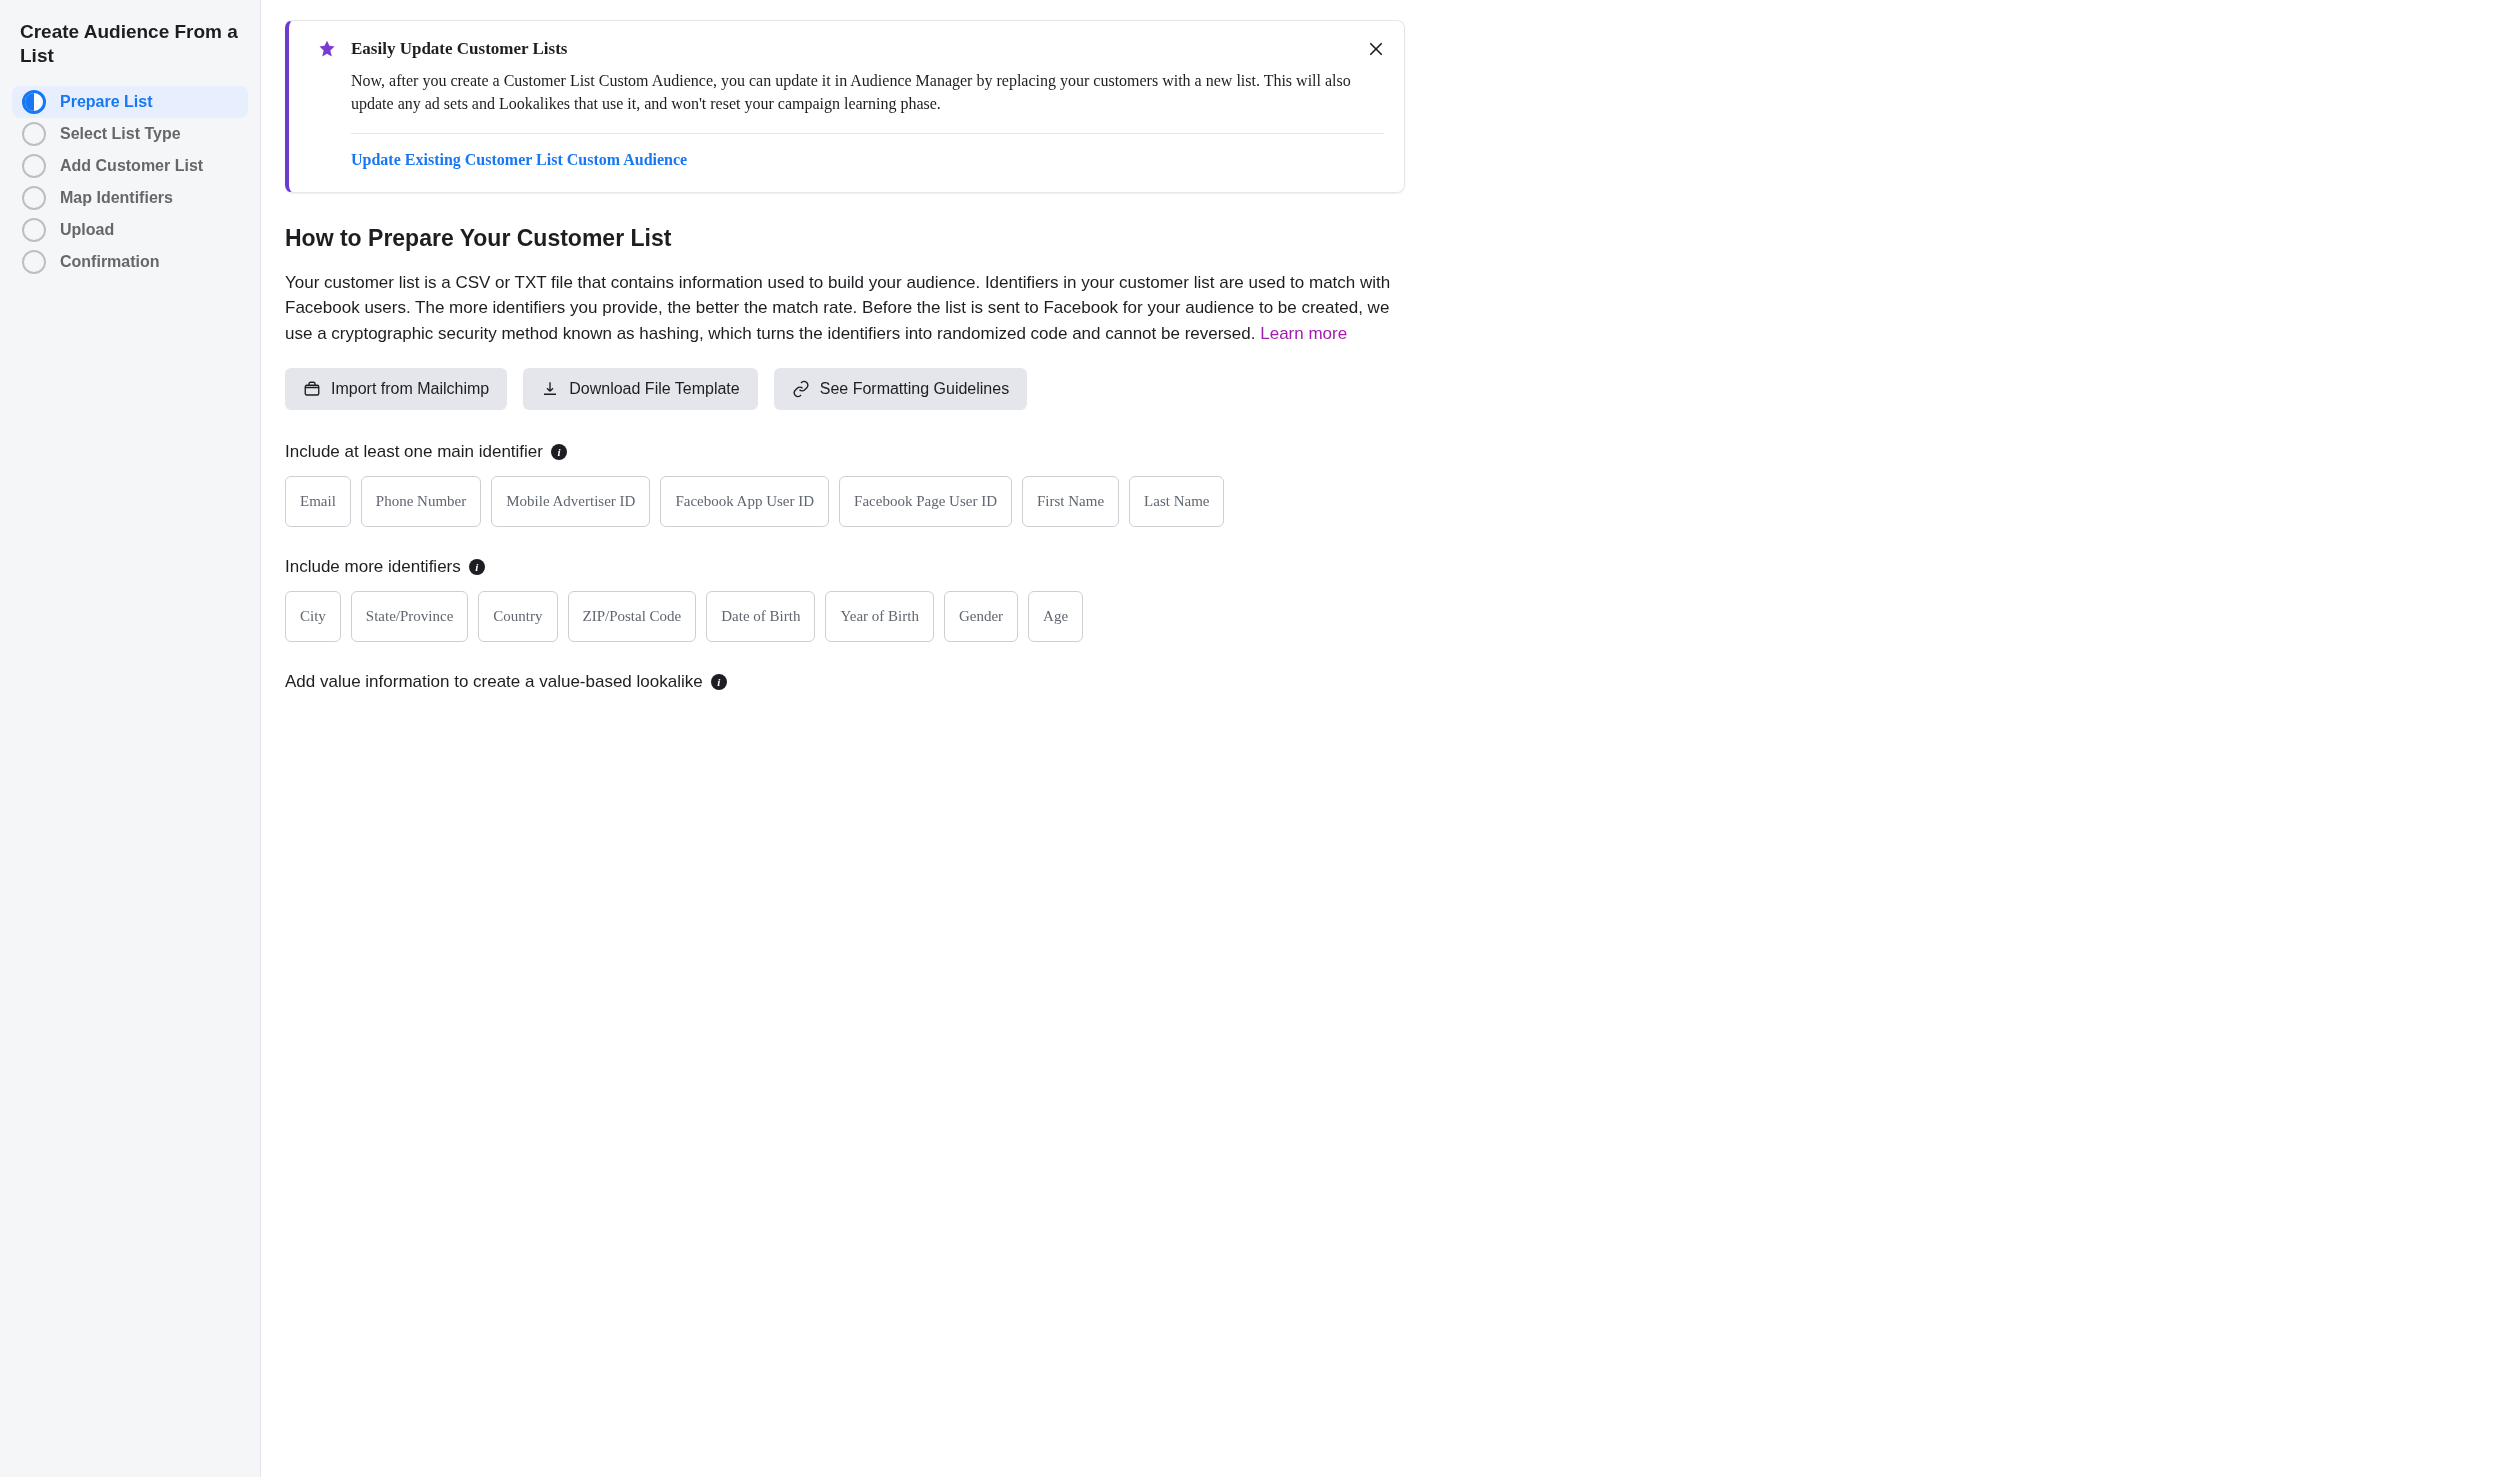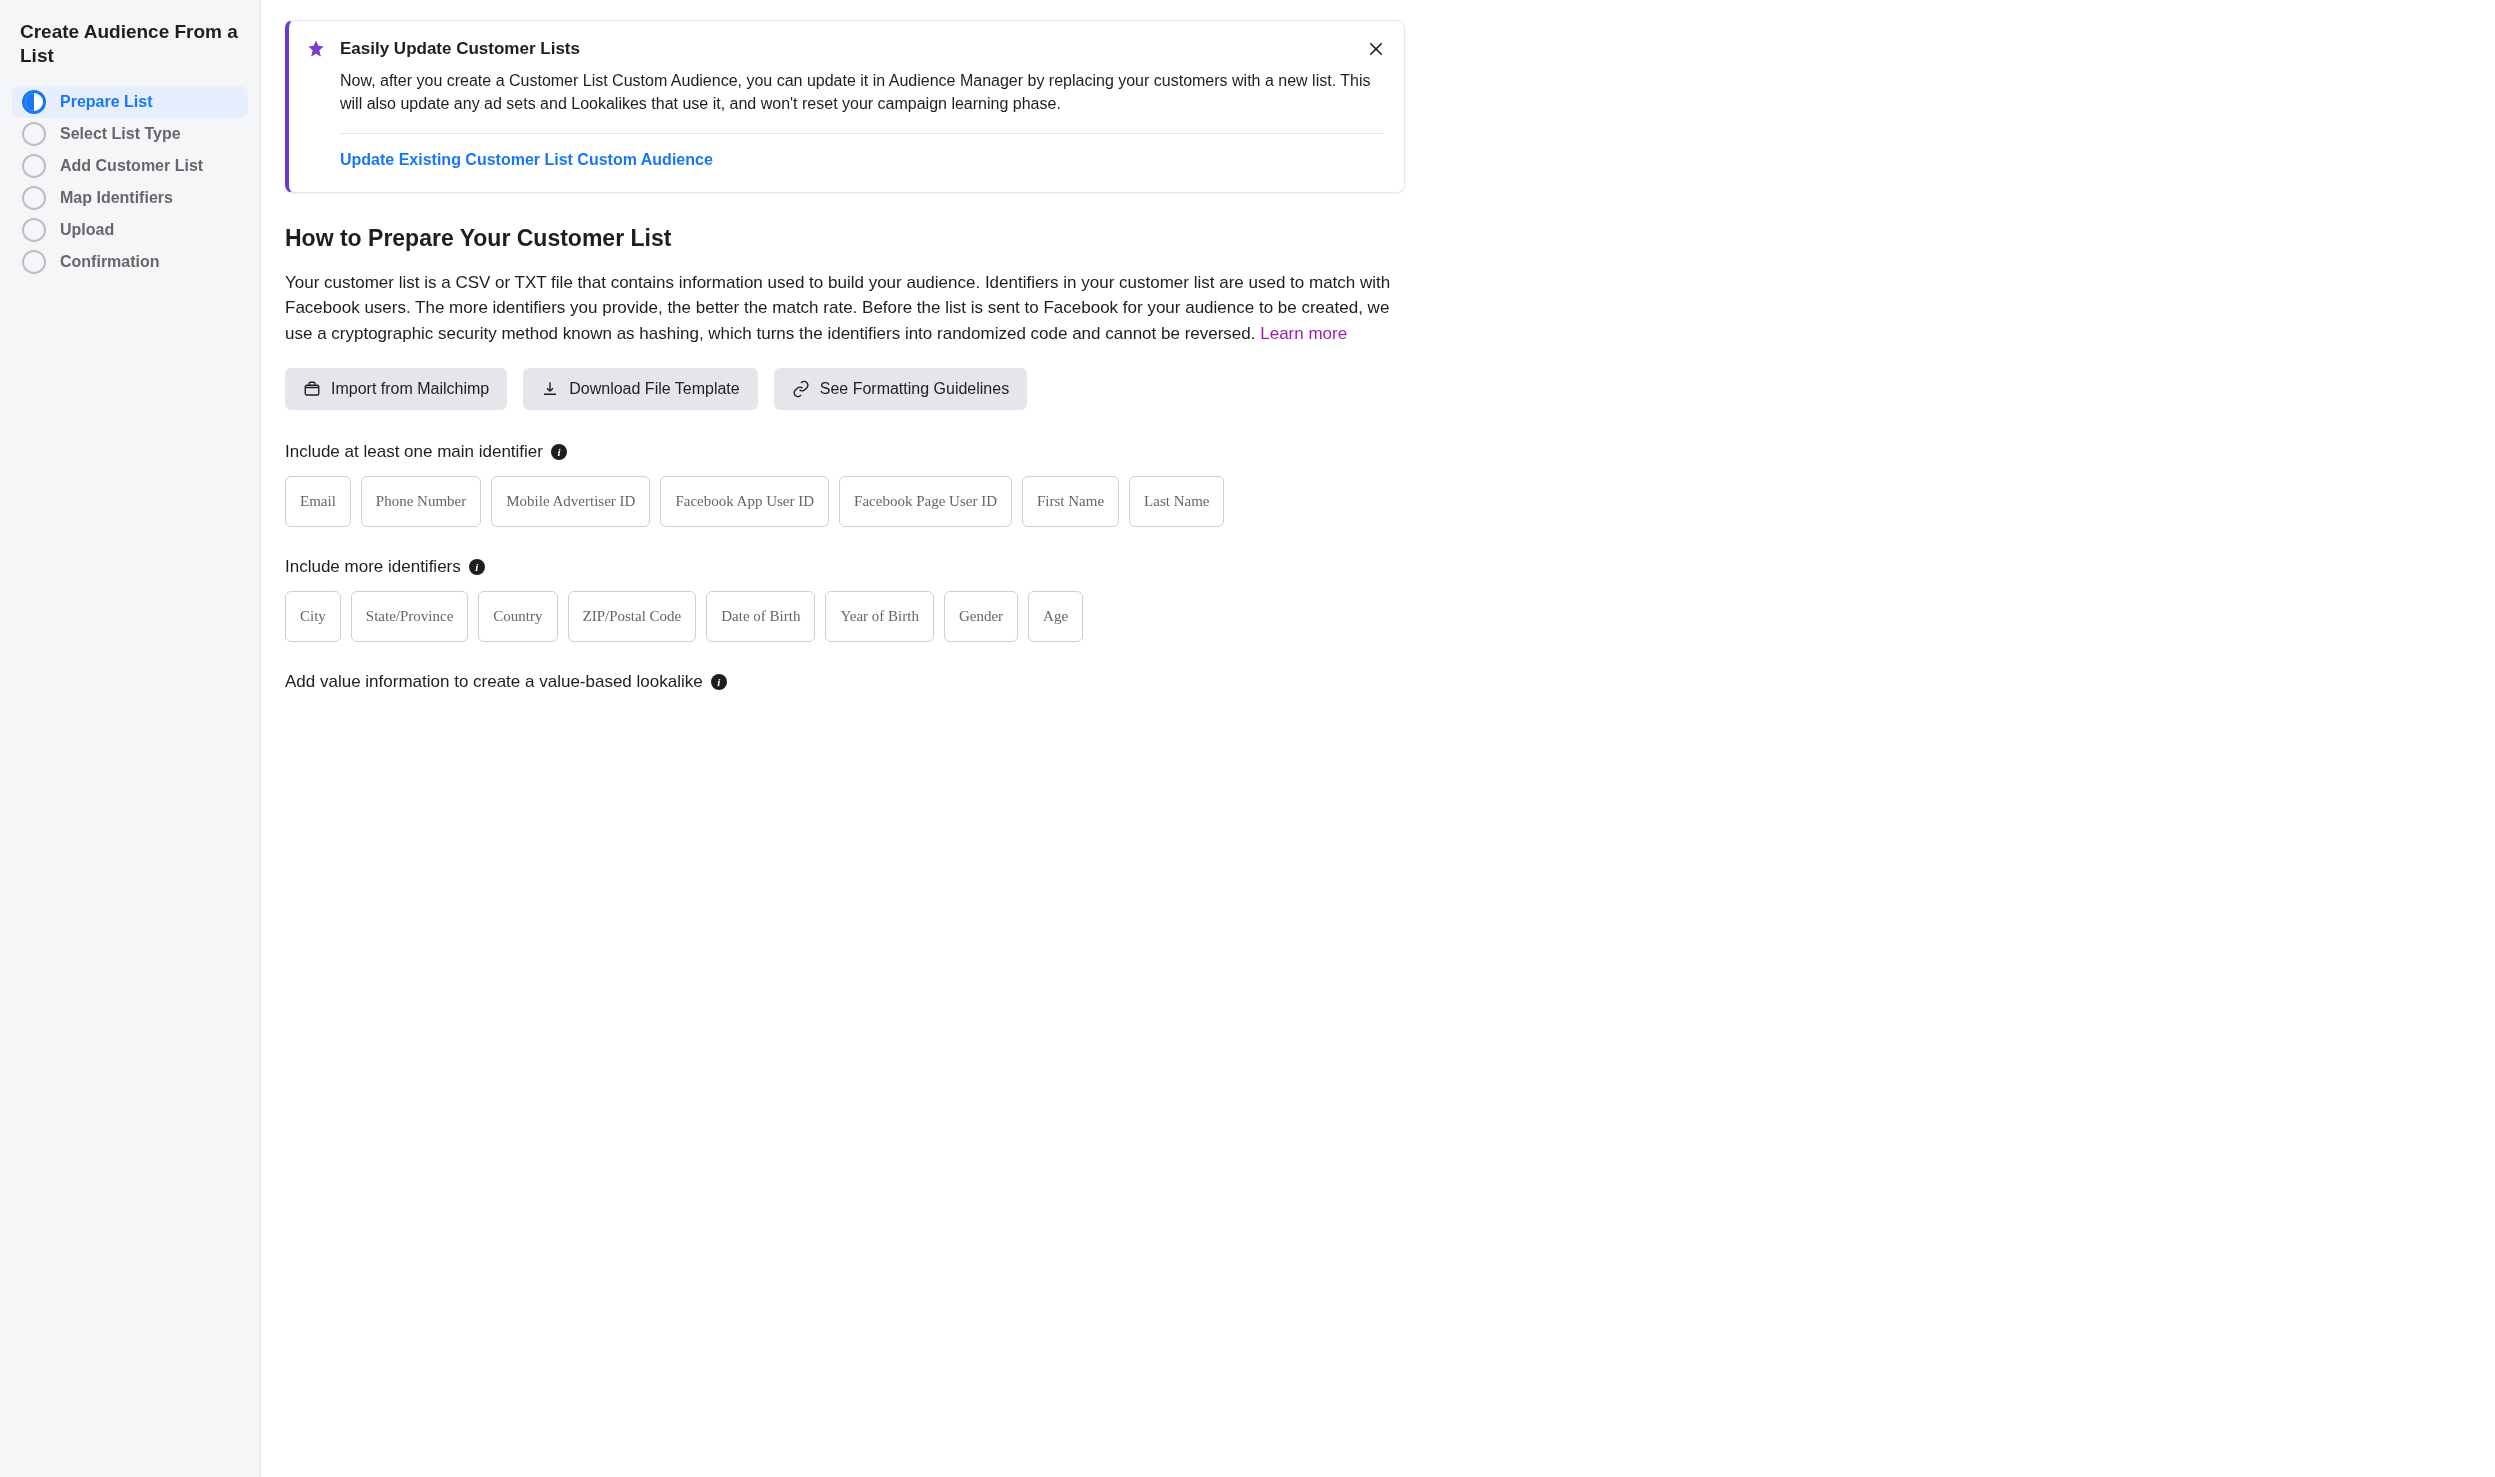--- a/index.html
+++ b/index.html
@@ -88,24 +88,25 @@
   }
   .page-title {
     font-size: 23px;
     font-weight: 700;
     margin-bottom: 30px;
   }
   .notice-card {
     border: 1px solid #e4e6eb;
     border-left: 4px solid #6a3bd1;
     border-radius: 8px;
-    padding: 18px 20px 20px 17px;
+    padding: 18px 20px 20px 28px;
     box-shadow: 0 1px 2px rgba(0,0,0,0.06);
     margin-bottom: 32px;
     position: relative;
+    font-family: Liberation Serif, serif;
   }
   .notice-head {
     display: flex;
     align-items: center;
     margin-bottom: 10px;
   }
   .star-icon {
     width: 20px; height: 20px;
     margin-right: 14px;
     flex-shrink: 0;

